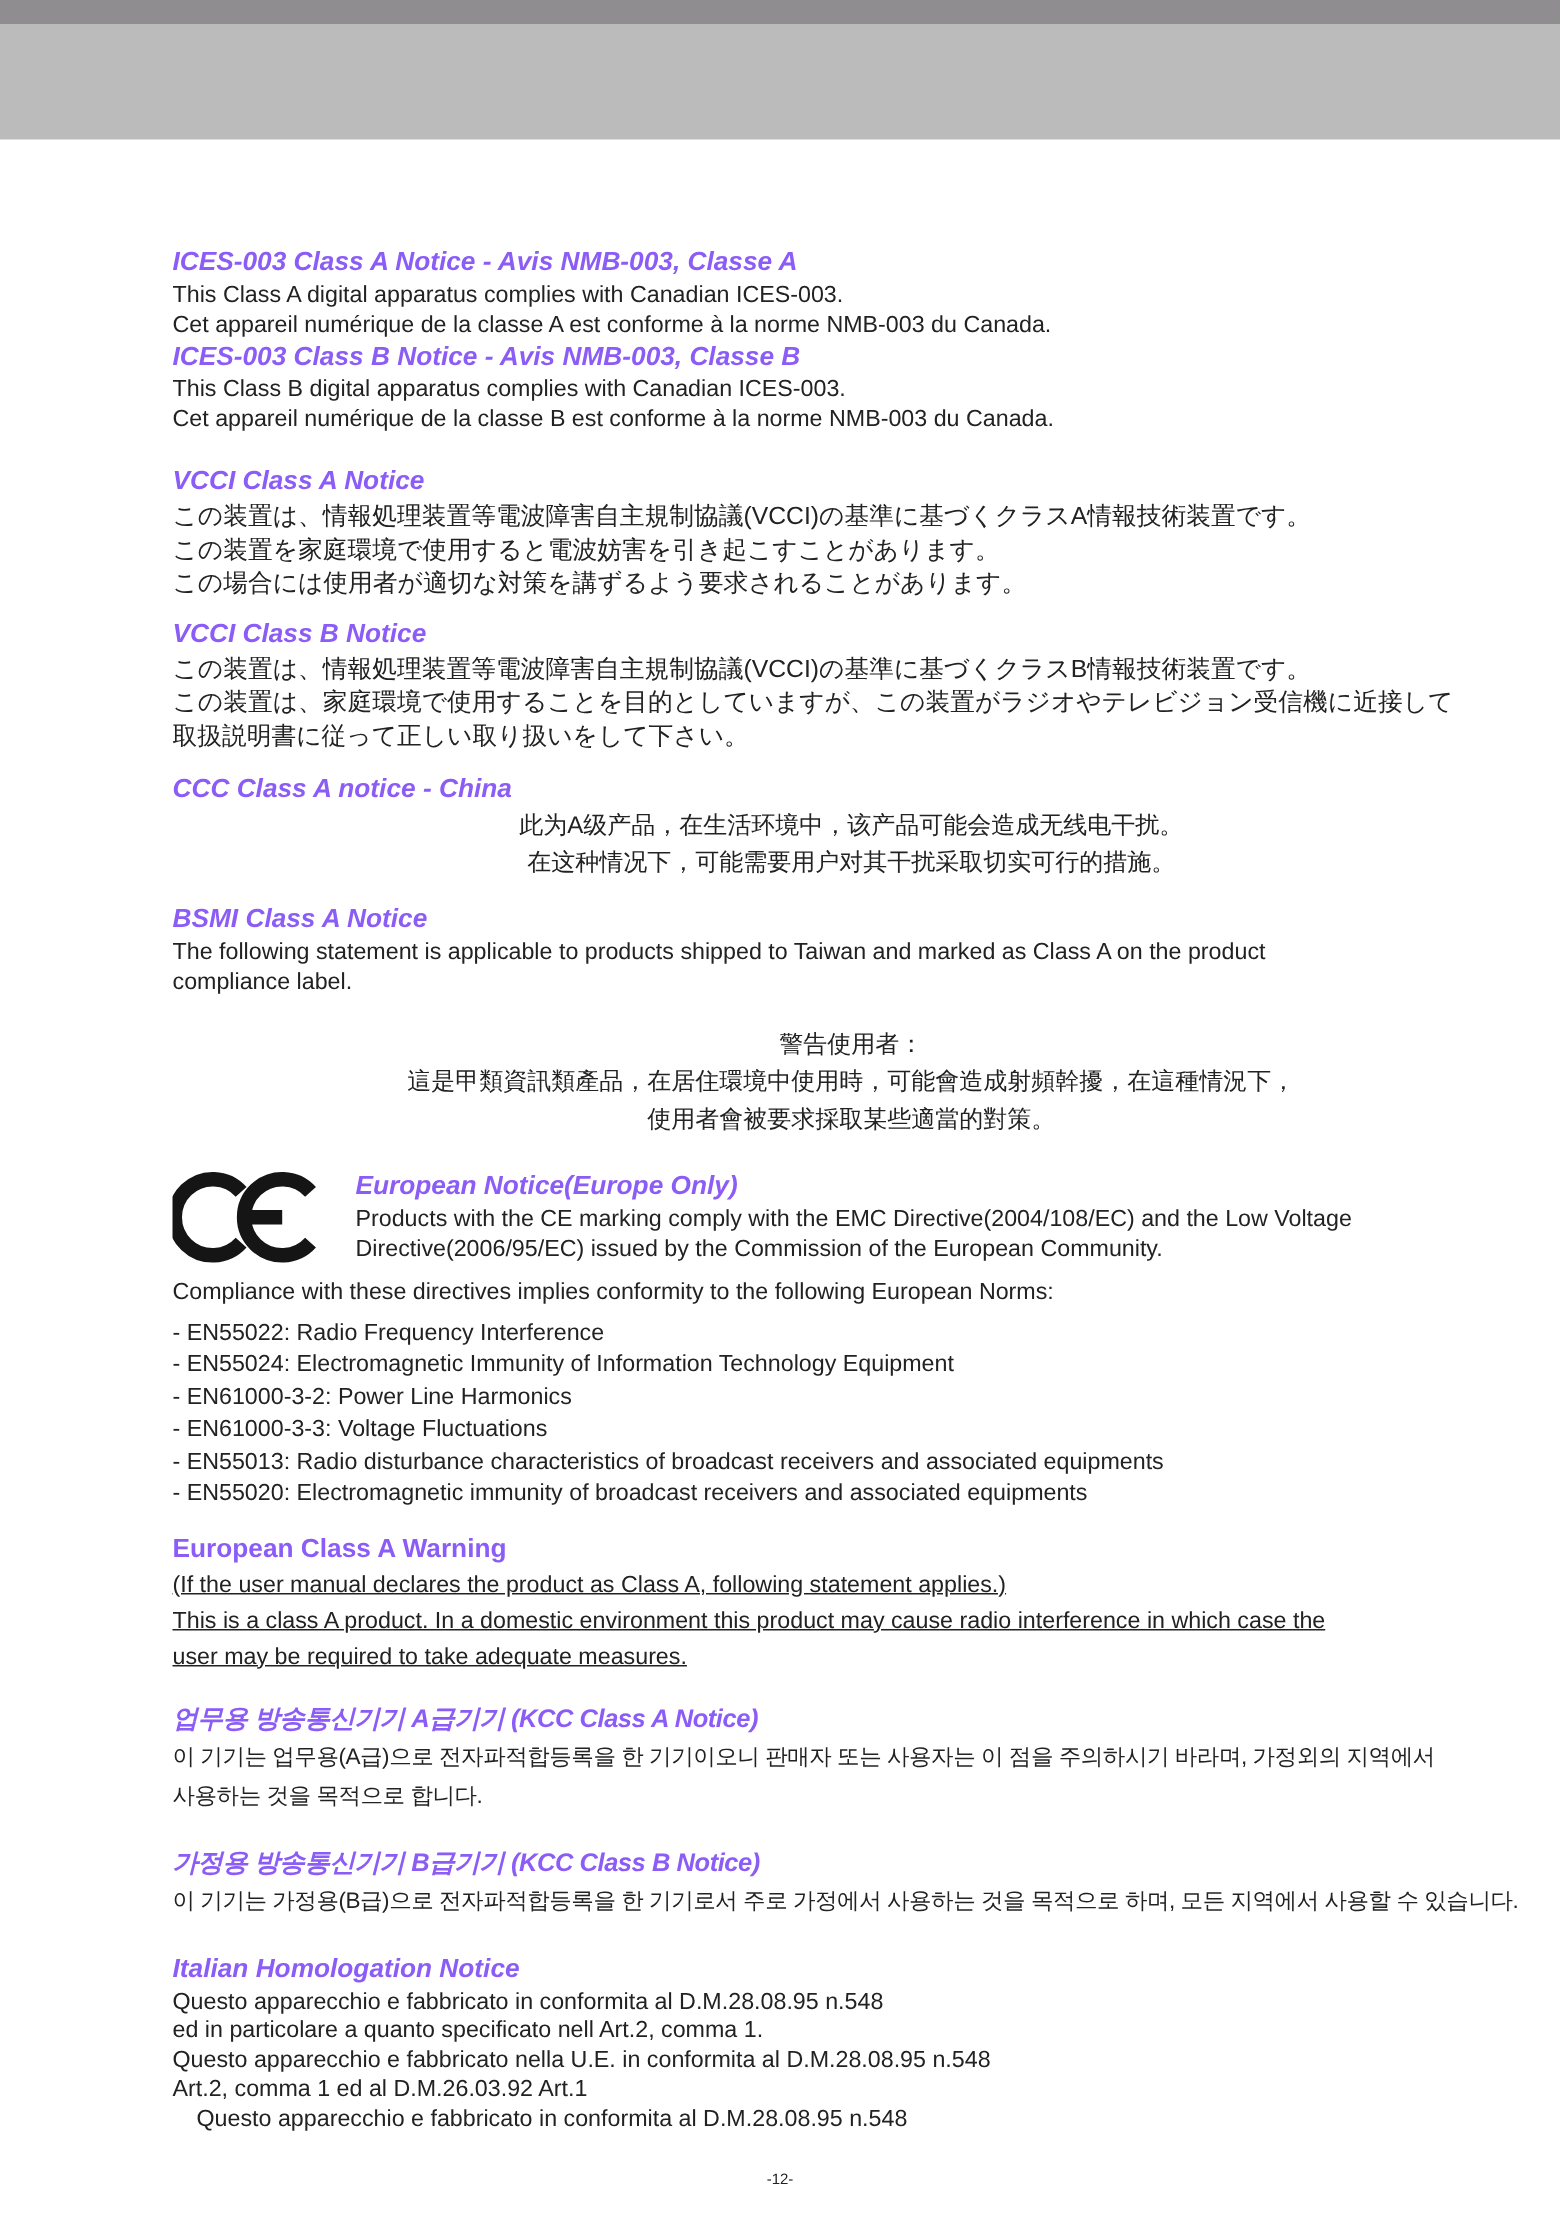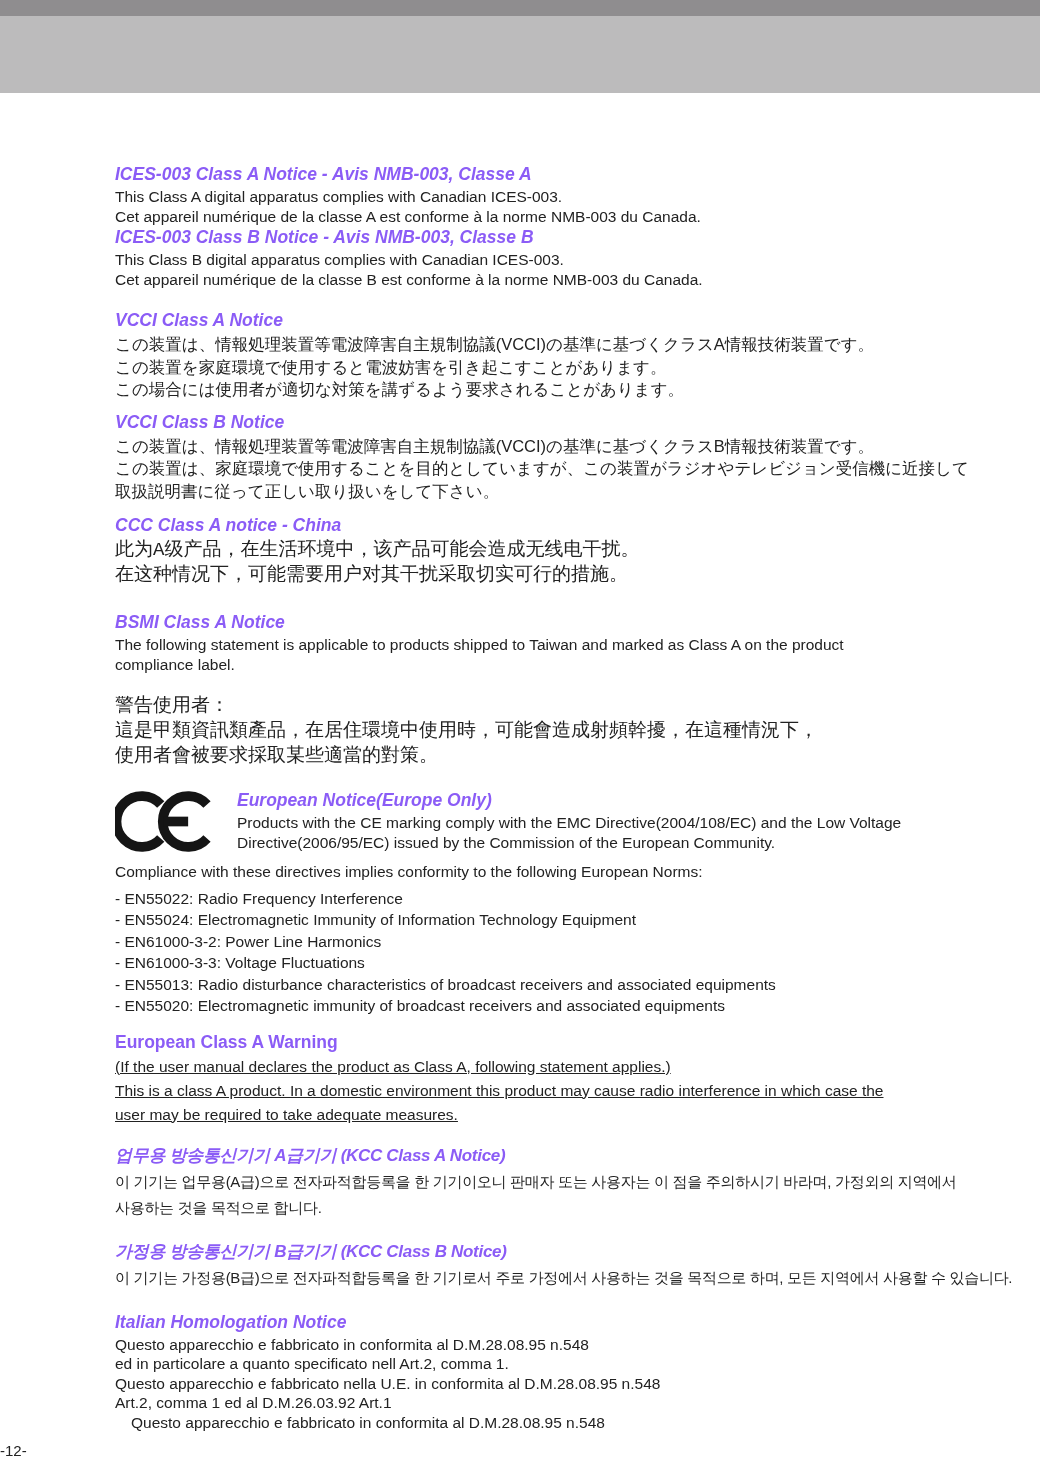--- a/index.html
+++ b/index.html
@@ -17,22 +17,22 @@
     color:#8b5cf6;margin:0 0 2px 0;white-space:nowrap;
   }
   .heading.upright{font-style:normal;}
   .line{font-size:15.5px;line-height:19.5px;white-space:nowrap;}
   
   .s-vcci{margin-top:20px;}
   .s-vcci .line{font-size:16.5px;line-height:22.5px;}
   .s-vcci-b{margin-top:10px;}
   
   .s-ccc{margin-top:12px;}
-  .s-ccc .line,.s-taiwan .line{font-family:Liberation Mono, monospace;font-size:19px;line-height:25px;}
-  .s-bsmi{margin-top:23px;}
+  .s-ccc .line,.s-taiwan .line{font-family:Liberation Sans, sans-serif;font-size:16px;line-height:25px;text-align:center;}
+  .s-bsmi{margin-top:13px;}
   .s-taiwan{margin-top:20px;}
   
   .s-european{margin-top:14px;}
   .ce-row{display:flex;align-items:flex-start;}
   .ce-logo{width:100px;height:77px;flex:none;margin-right:22px;display:block;}
   .ce-text{padding-top:6px;}
   .ce-text .line{line-height:20px;}
   .norms{margin-top:6px;}
   .norms .line{line-height:21.5px;}
   .compliance{margin-top:2px;}
@@ -42,22 +42,22 @@
   
   .s-kcc{margin-top:18px;}
   .s-kcc .heading{font-size:17px;letter-spacing:-0.3px;}
   .s-kcc .line{font-size:15px;line-height:26px;letter-spacing:-0.3px;}
   .s-kcc-b{margin-top:20px;}
   
   .s-italian{margin-top:20px;}
   .s-italian .line{line-height:19.5px;}
   .line.indent{padding-left:16px;}
   .page-footer{
-    position:absolute;left:0;right:0;bottom:18px;text-align:left;
-    font-size:15px;color:#222222;
+    position:absolute;left:0;right:0;bottom:18px;text-align:center;
+    font-size:10px;color:#222222;
   }
 </style>
 </head>
 <body>
 
 <header>
   <div class="bar-dark"></div>
   <div class="bar-light"></div>
 </header>
 

